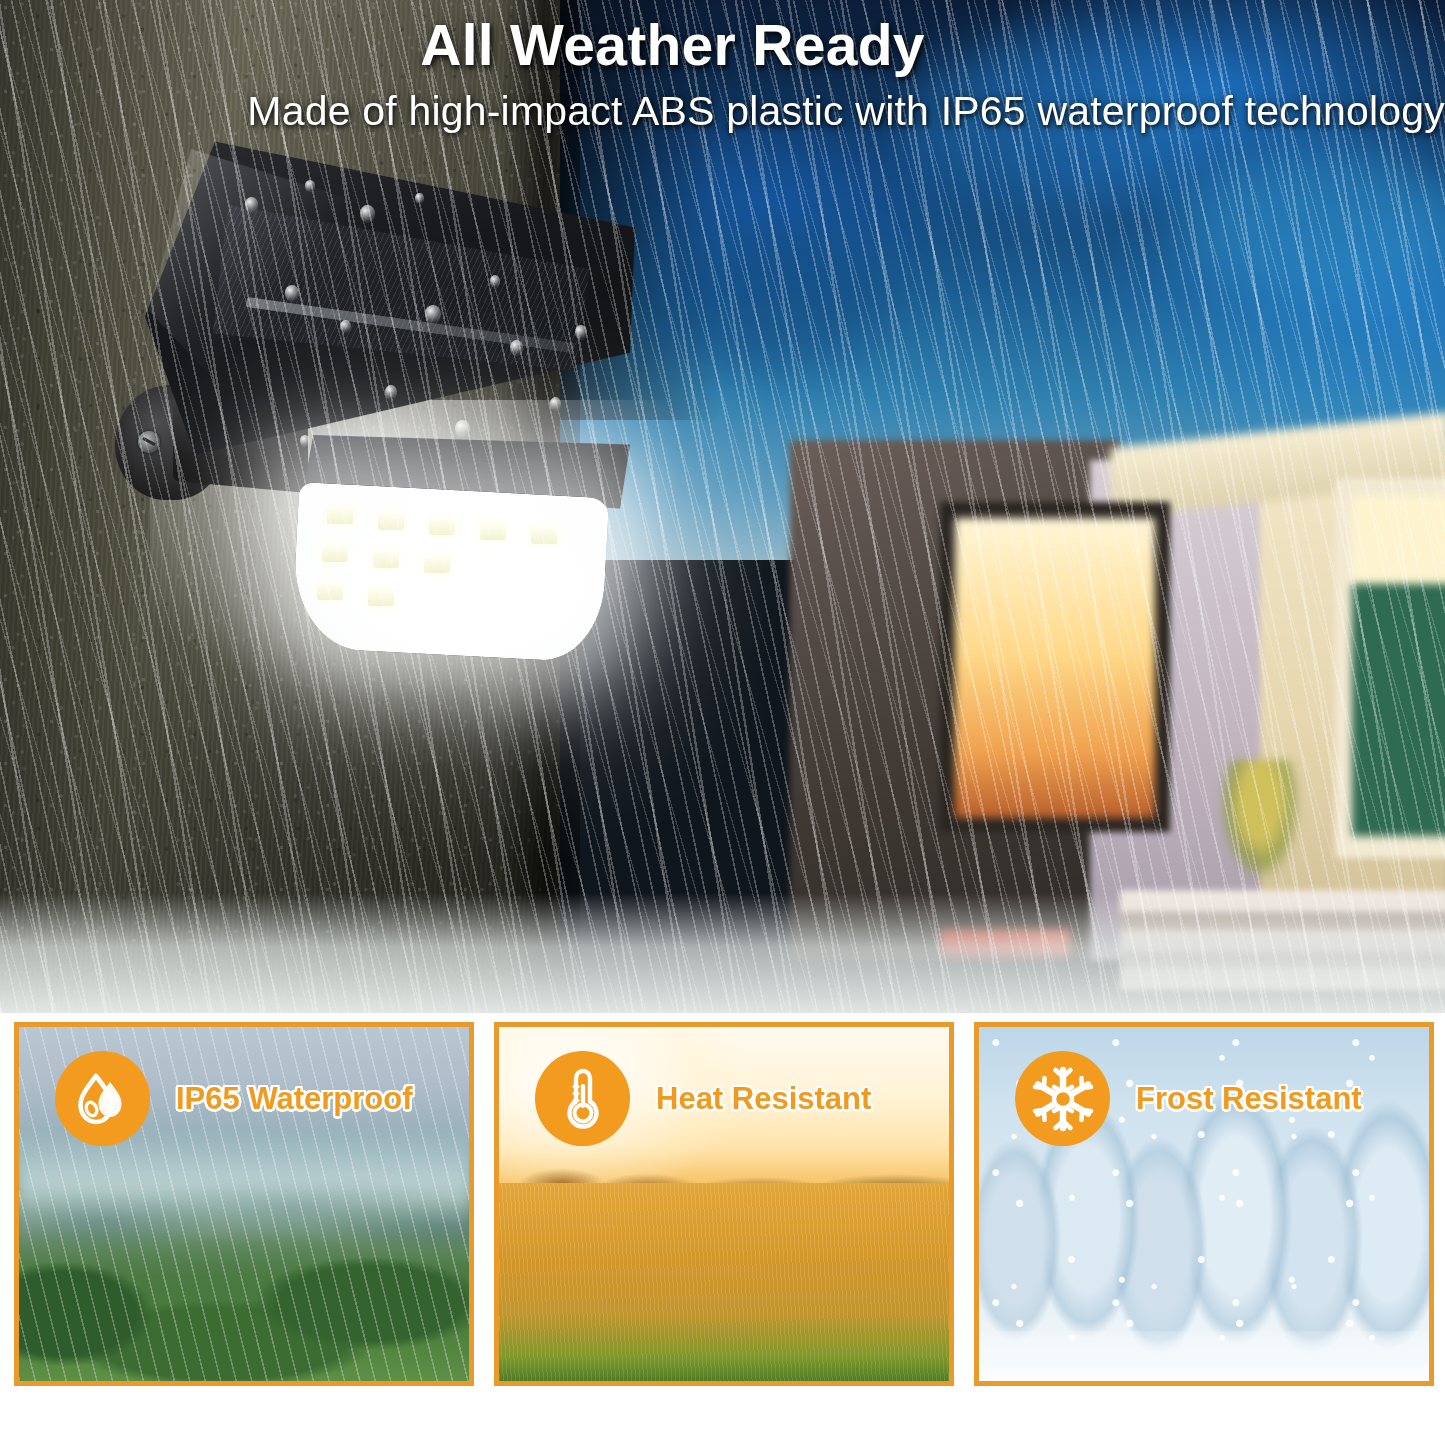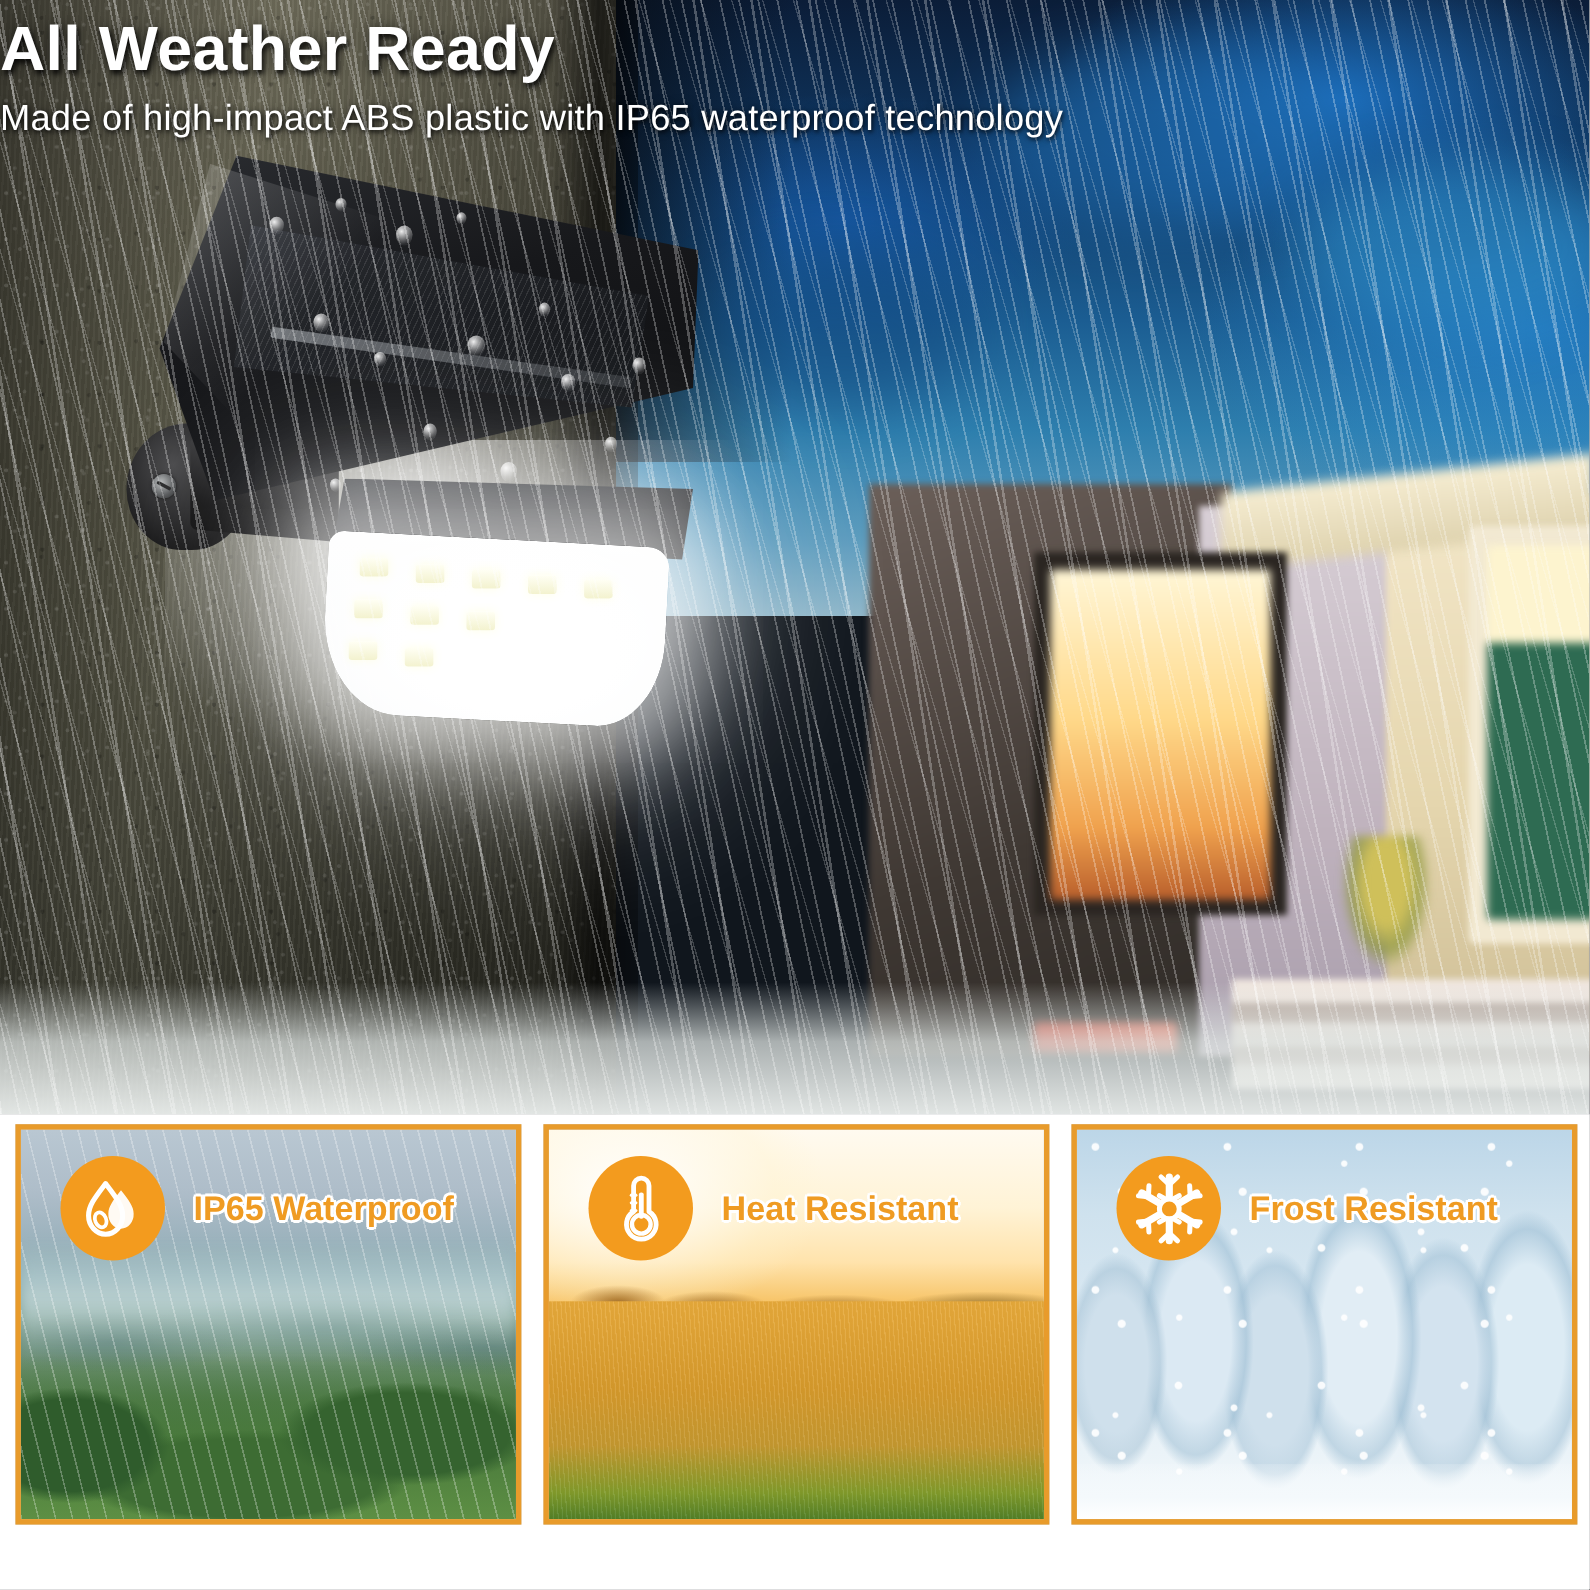--- a/index.html
+++ b/index.html
@@ -134,25 +134,25 @@
     box-shadow:0 0 70px 40px rgba(255,255,255,.55), 0 0 140px 70px rgba(255,255,255,.3);
     transform:rotate(3deg);
   }
   .led { position:absolute; width:26px; height:17px; border-radius:3px;
     background:linear-gradient(180deg,#fffff4,#f3f2cf); box-shadow:0 0 9px rgba(255,255,230,.95); }
   .lightbeam { position:absolute; left:150px; top:400px; width:760px; height:620px;
     background:radial-gradient(ellipse 420px 330px at 30% 10%, rgba(255,255,255,.75), rgba(255,255,255,.25) 42%, rgba(255,255,255,0) 72%);
     pointer-events:none; }
 
   
-  .hero-title { position:absolute; left:0; top:12px; width:1345px; 
+  .hero-title { position:absolute; left:0; top:12px; width:1345px; text-align:center;
     font-size:57px; font-weight:bold; color:#fff; letter-spacing:.3px;
     text-shadow:2px 3px 5px rgba(0,0,0,.75), 0 0 12px rgba(0,0,0,.5); }
-  .hero-sub { position:absolute; left:0; top:88px; width:1445px; text-align:left;
-    font-size:33px; color:#fff; letter-spacing:.2px;
+  .hero-sub { position:absolute; left:0; top:88px; width:1445px; text-align:right;
+    font-size:41px; color:#fff; letter-spacing:.2px;
     text-shadow:1px 2px 4px rgba(0,0,0,.8), 0 0 9px rgba(0,0,0,.5); }
 
   
   .panels { position:absolute; left:0; top:1013px; width:1445px; height:432px; background:#fff; }
   .fpanel { position:absolute; top:9px; width:460px; height:364px;
     border:5px solid #E89B2B; background:#cfd9e2; overflow:hidden;padding-left:40px; }
   .fpanel.p1 { left:14px; }
   .fpanel.p2 { left:494px; }
   .fpanel.p3 { left:974px; }
   .fbg { position:absolute; inset:0; }

